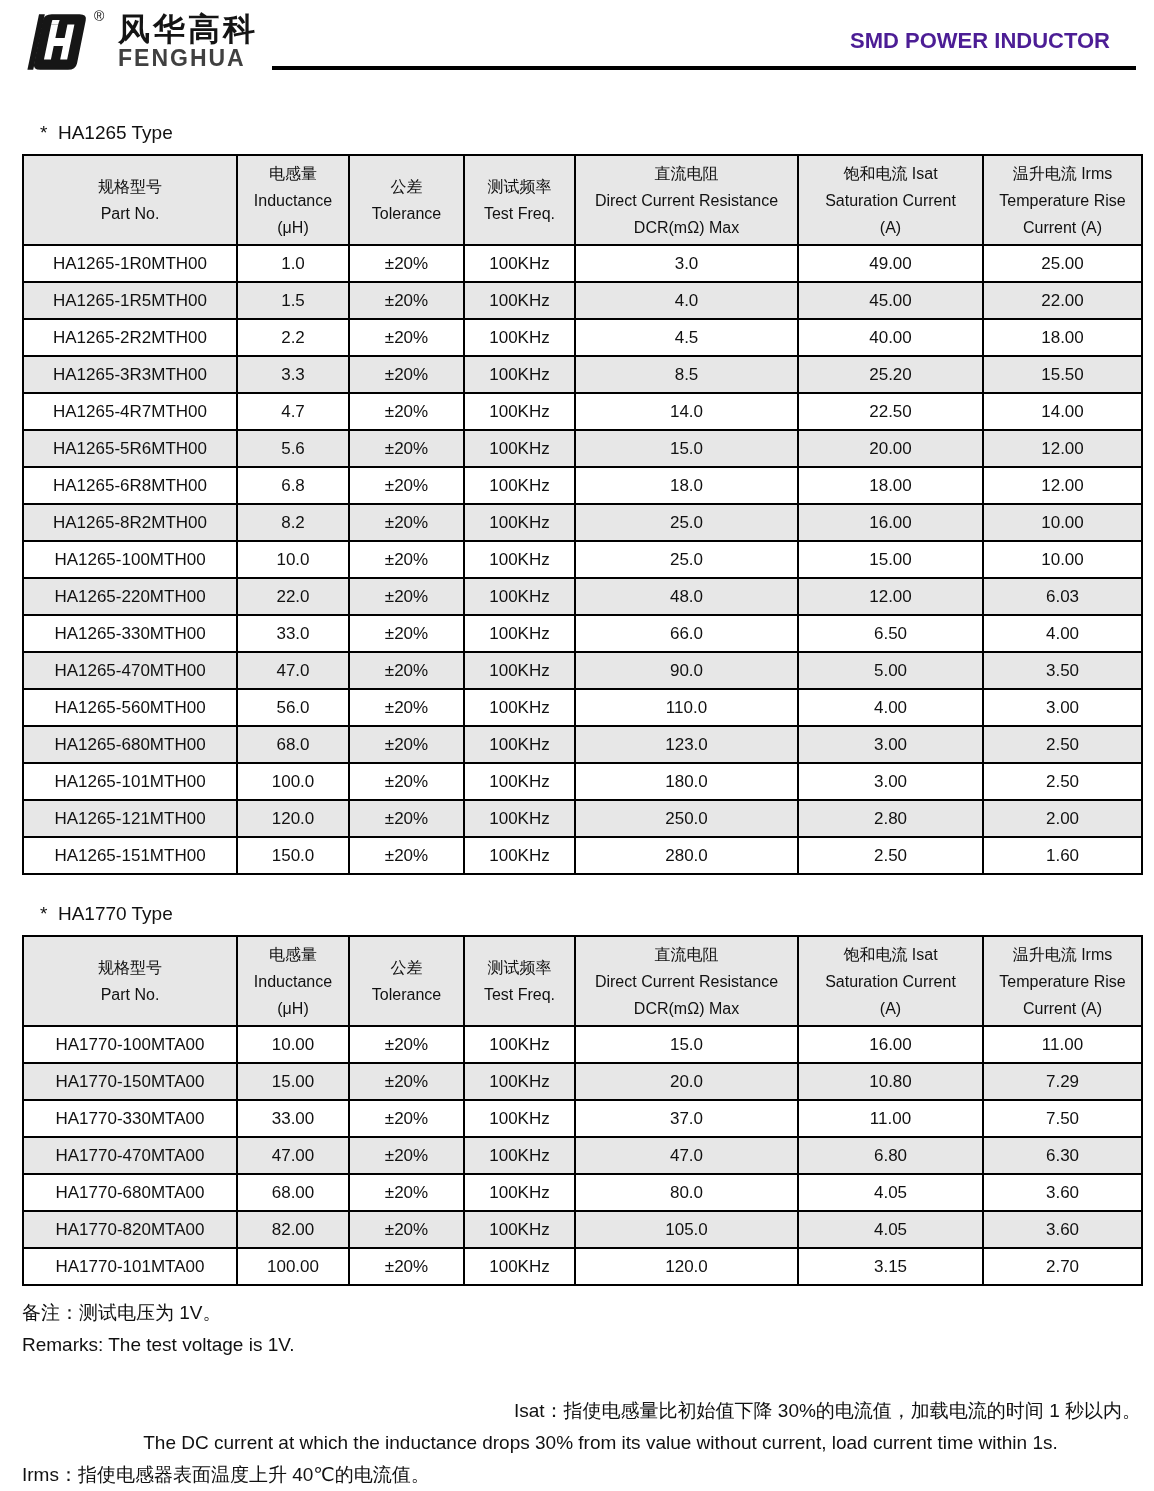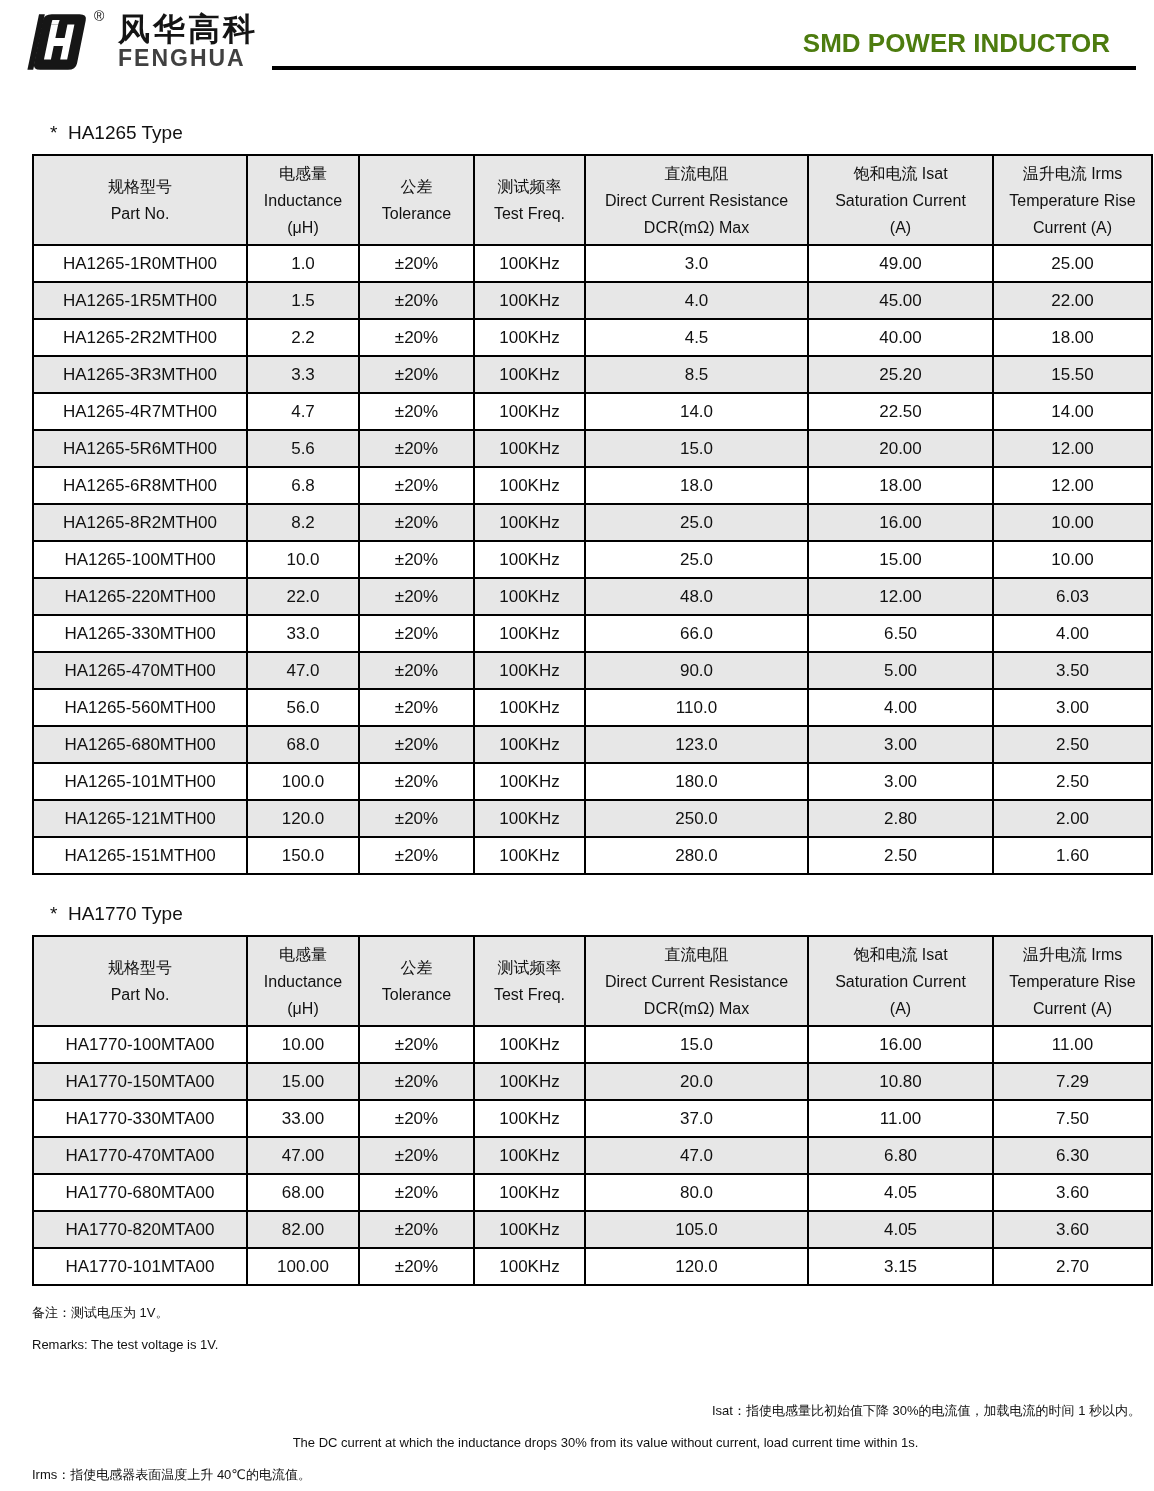--- a/index.html
+++ b/index.html
@@ -14,25 +14,25 @@
     overflow: hidden;
   }
 
   
   .topbar { position: relative; height: 80px; }
   .logo-mark { position: absolute; left: 24px; top: 13px; width: 66px; height: 58px; }
   .reg-mark { position: absolute; left: 94px; top: 8px; font-size: 14px; color: #111; }
   .brand { position: absolute; left: 118px; top: 13px; line-height: 1; }
   .brand-cn { font-size: 32px; font-weight: bold; letter-spacing: 3px; color: #141414; }
   .brand-en { font-size: 23px; font-weight: bold; letter-spacing: 2px; margin-top: 2px; color: #404040; }
-  .doc-title { position: absolute; right: 44px; top: 28px; font-size: 26px; font-weight: bold; color: #4d7c0f; }
+  .doc-title { position: absolute; right: 44px; top: 28px; font-size: 22px; font-weight: bold; color: #4c1d95; }
   .header-rule { position: absolute; left: 272px; right: 18px; top: 66px; height: 4px; background: #000; }
 
   
-  main { padding: 0 13px 0 22px; margin-left: 10px; }
+  main { padding: 0 13px 0 22px; }
   .sec-title { font-size: 19px; font-weight: normal; color: #111; white-space: pre; }
   .sec-title.first { margin: 42px 0 10px 18px; }
   .sec-title.second { margin: 28px 0 10px 18px; }
 
   table.spec { border-collapse: collapse; width: 1119px; table-layout: fixed; }
   table.spec th, table.spec td { border: 2px solid #000; text-align: center; vertical-align: middle; }
   table.spec thead th {
     background: #e7e7e7;
     height: 90px;
     font-weight: normal;
@@ -45,21 +45,21 @@
 
   col.c-part { width: 214px; }
   col.c-ind  { width: 112px; }
   col.c-tol  { width: 115px; }
   col.c-freq { width: 111px; }
   col.c-dcr  { width: 223px; }
   col.c-isat { width: 185px; }
   col.c-irms { width: 159px; }
 
   
-  .notes { margin-top: 14px; font-size: 13px; color: #111; }
+  .notes { margin-top: 14px; font-size: 19px; color: #111; }
   .notes p { line-height: 26px; }
   .note-0 { margin-top: 2px; }
   .note-1 { margin-top: 6px; }
   .note-2 { margin-top: 40px; text-align: right; }
   .note-3 { margin-top: 6px; padding-left: 38px; text-align: center; }
   .note-4 { margin-top: 6px; }
 </style>
 </head>
 <body>
 

